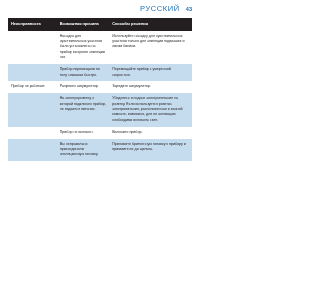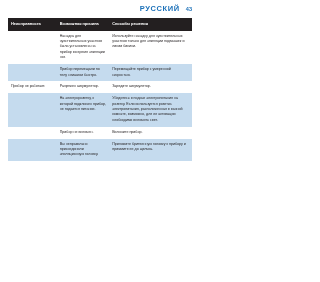--- a/index.html
+++ b/index.html
@@ -28,21 +28,21 @@
     display: flex;
     align-items: baseline;
     justify-content: flex-end;
     height: 18px;
     padding-top: 4px;
     box-sizing: border-box;
   }
   .lang-label {
     color: #1b70b8;
     font-size: 7.5px;
-    font-weight: bold;
+    font-weight: normal;
     letter-spacing: 0.6px;
   }
   .page-number {
     color: #1b70b8;
     font-size: 5.6px;
     font-weight: bold;
     margin-left: 6px;
   }
 
   

